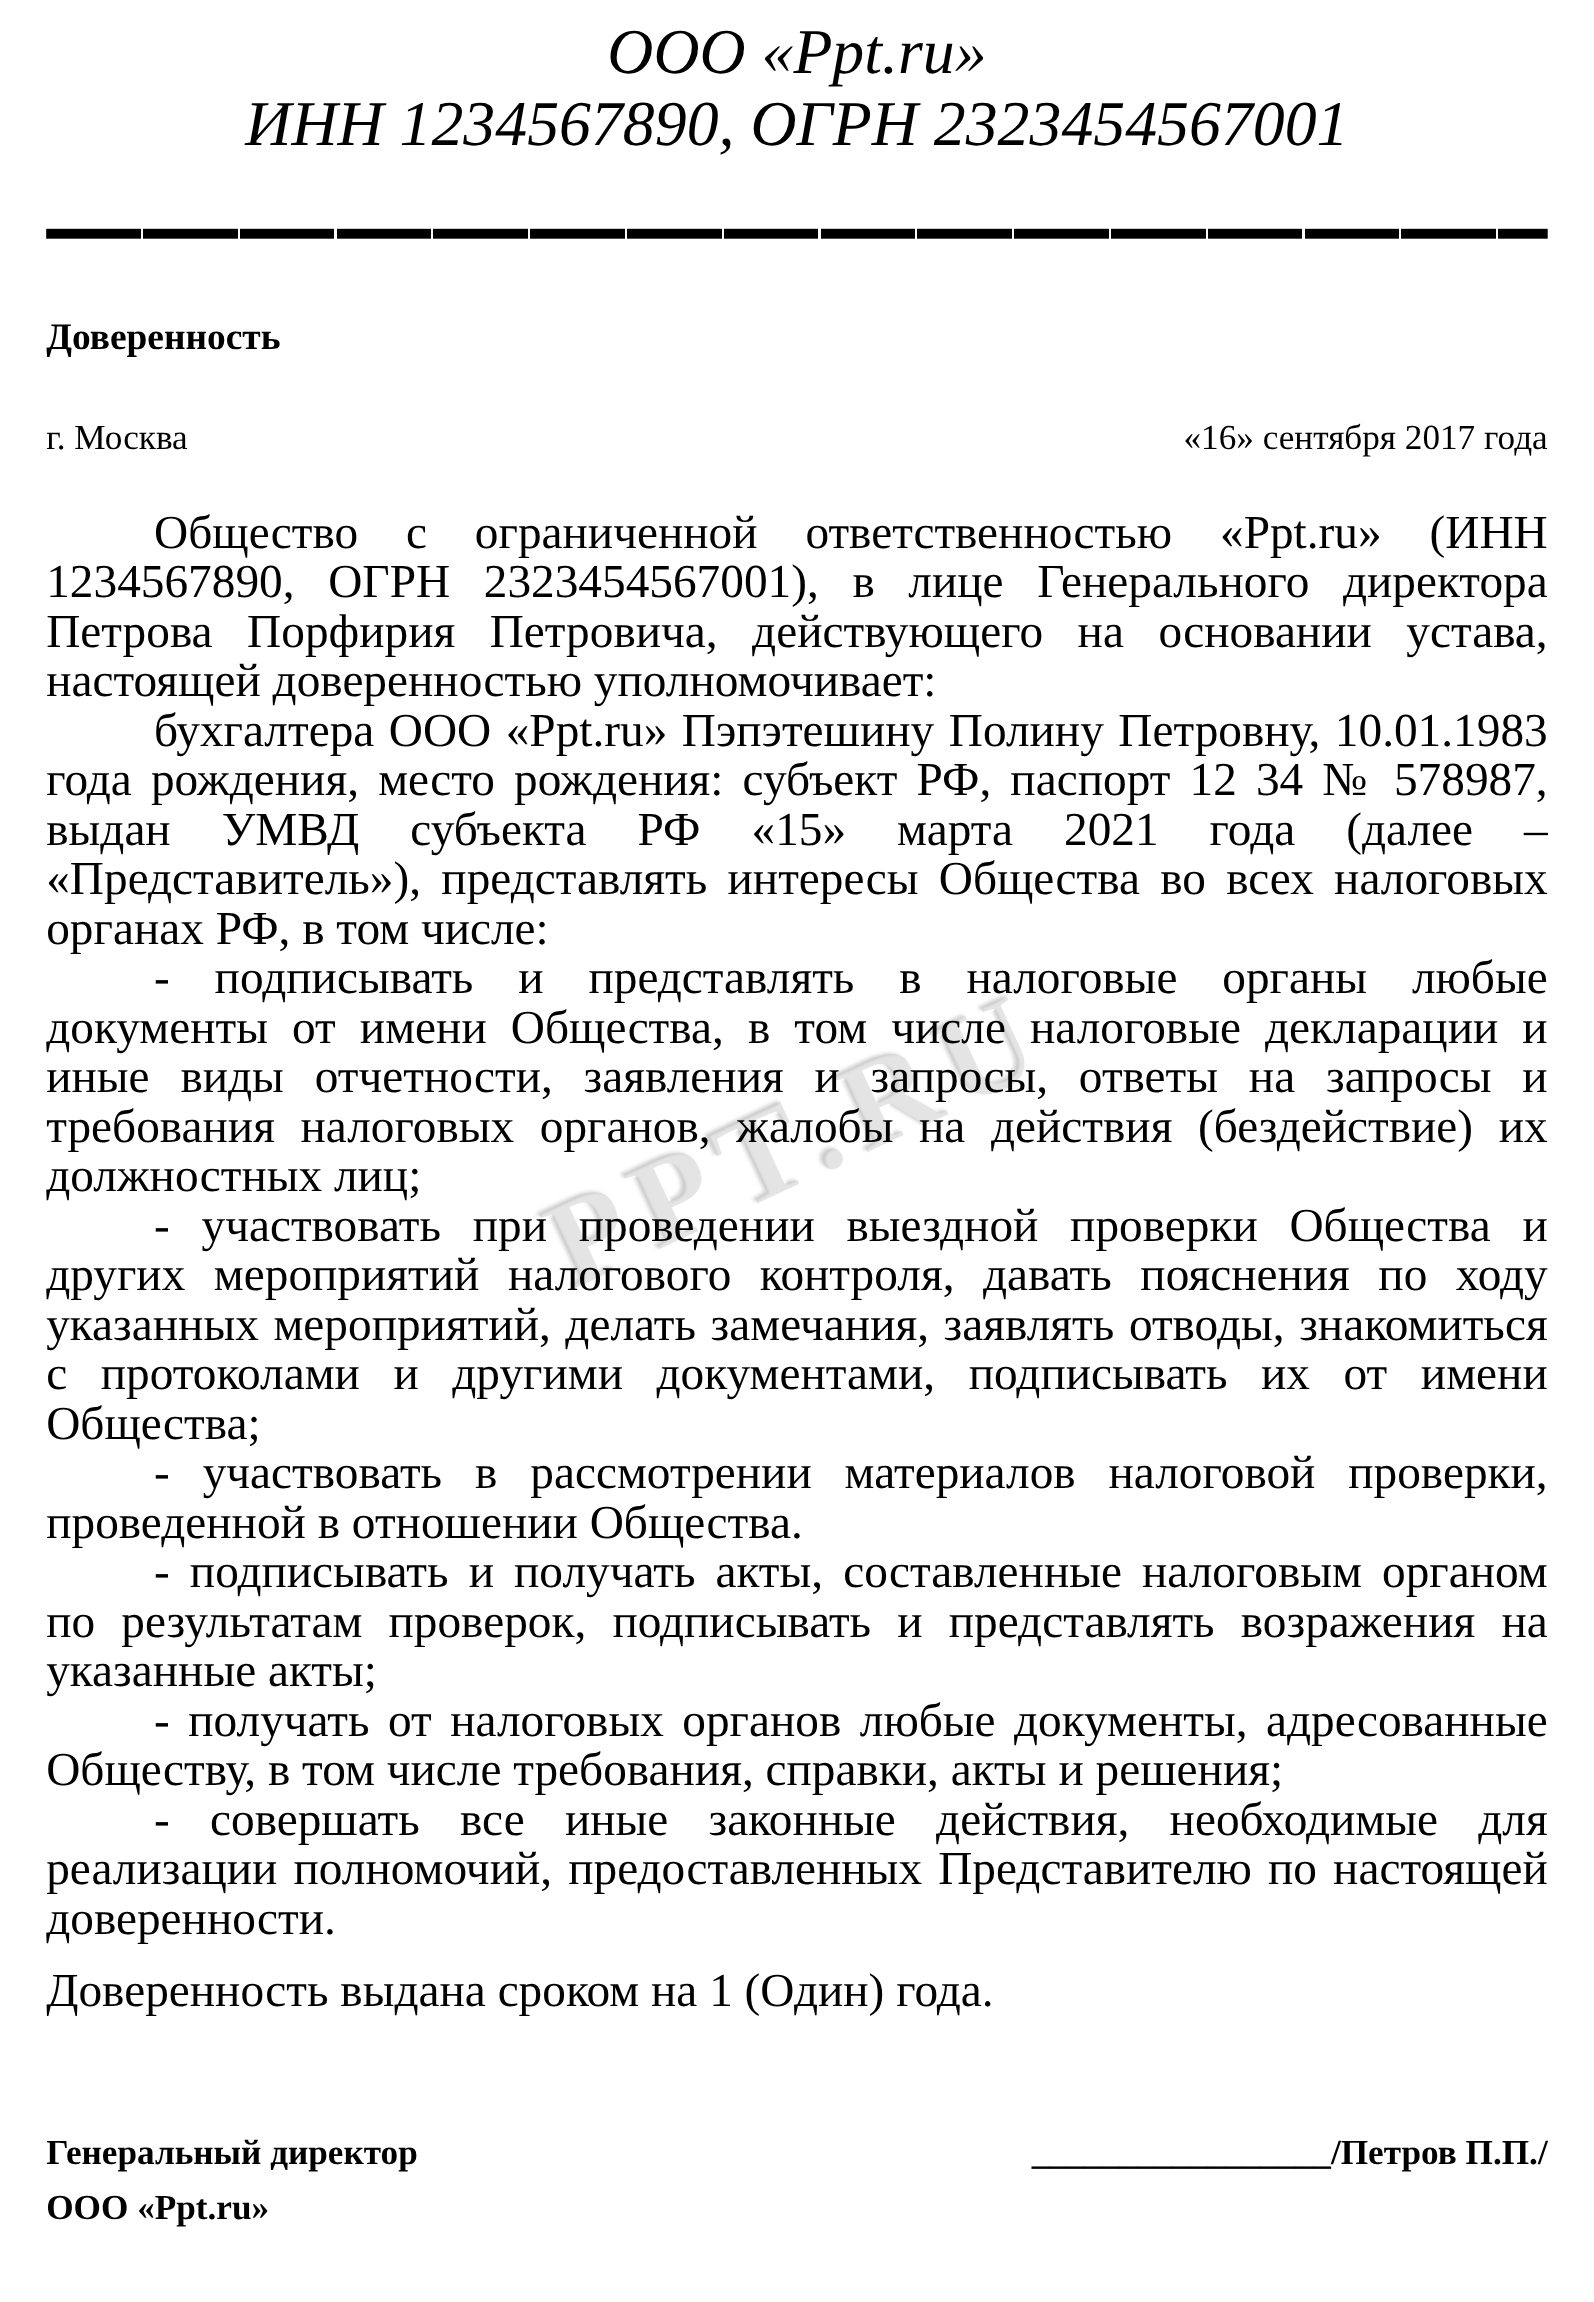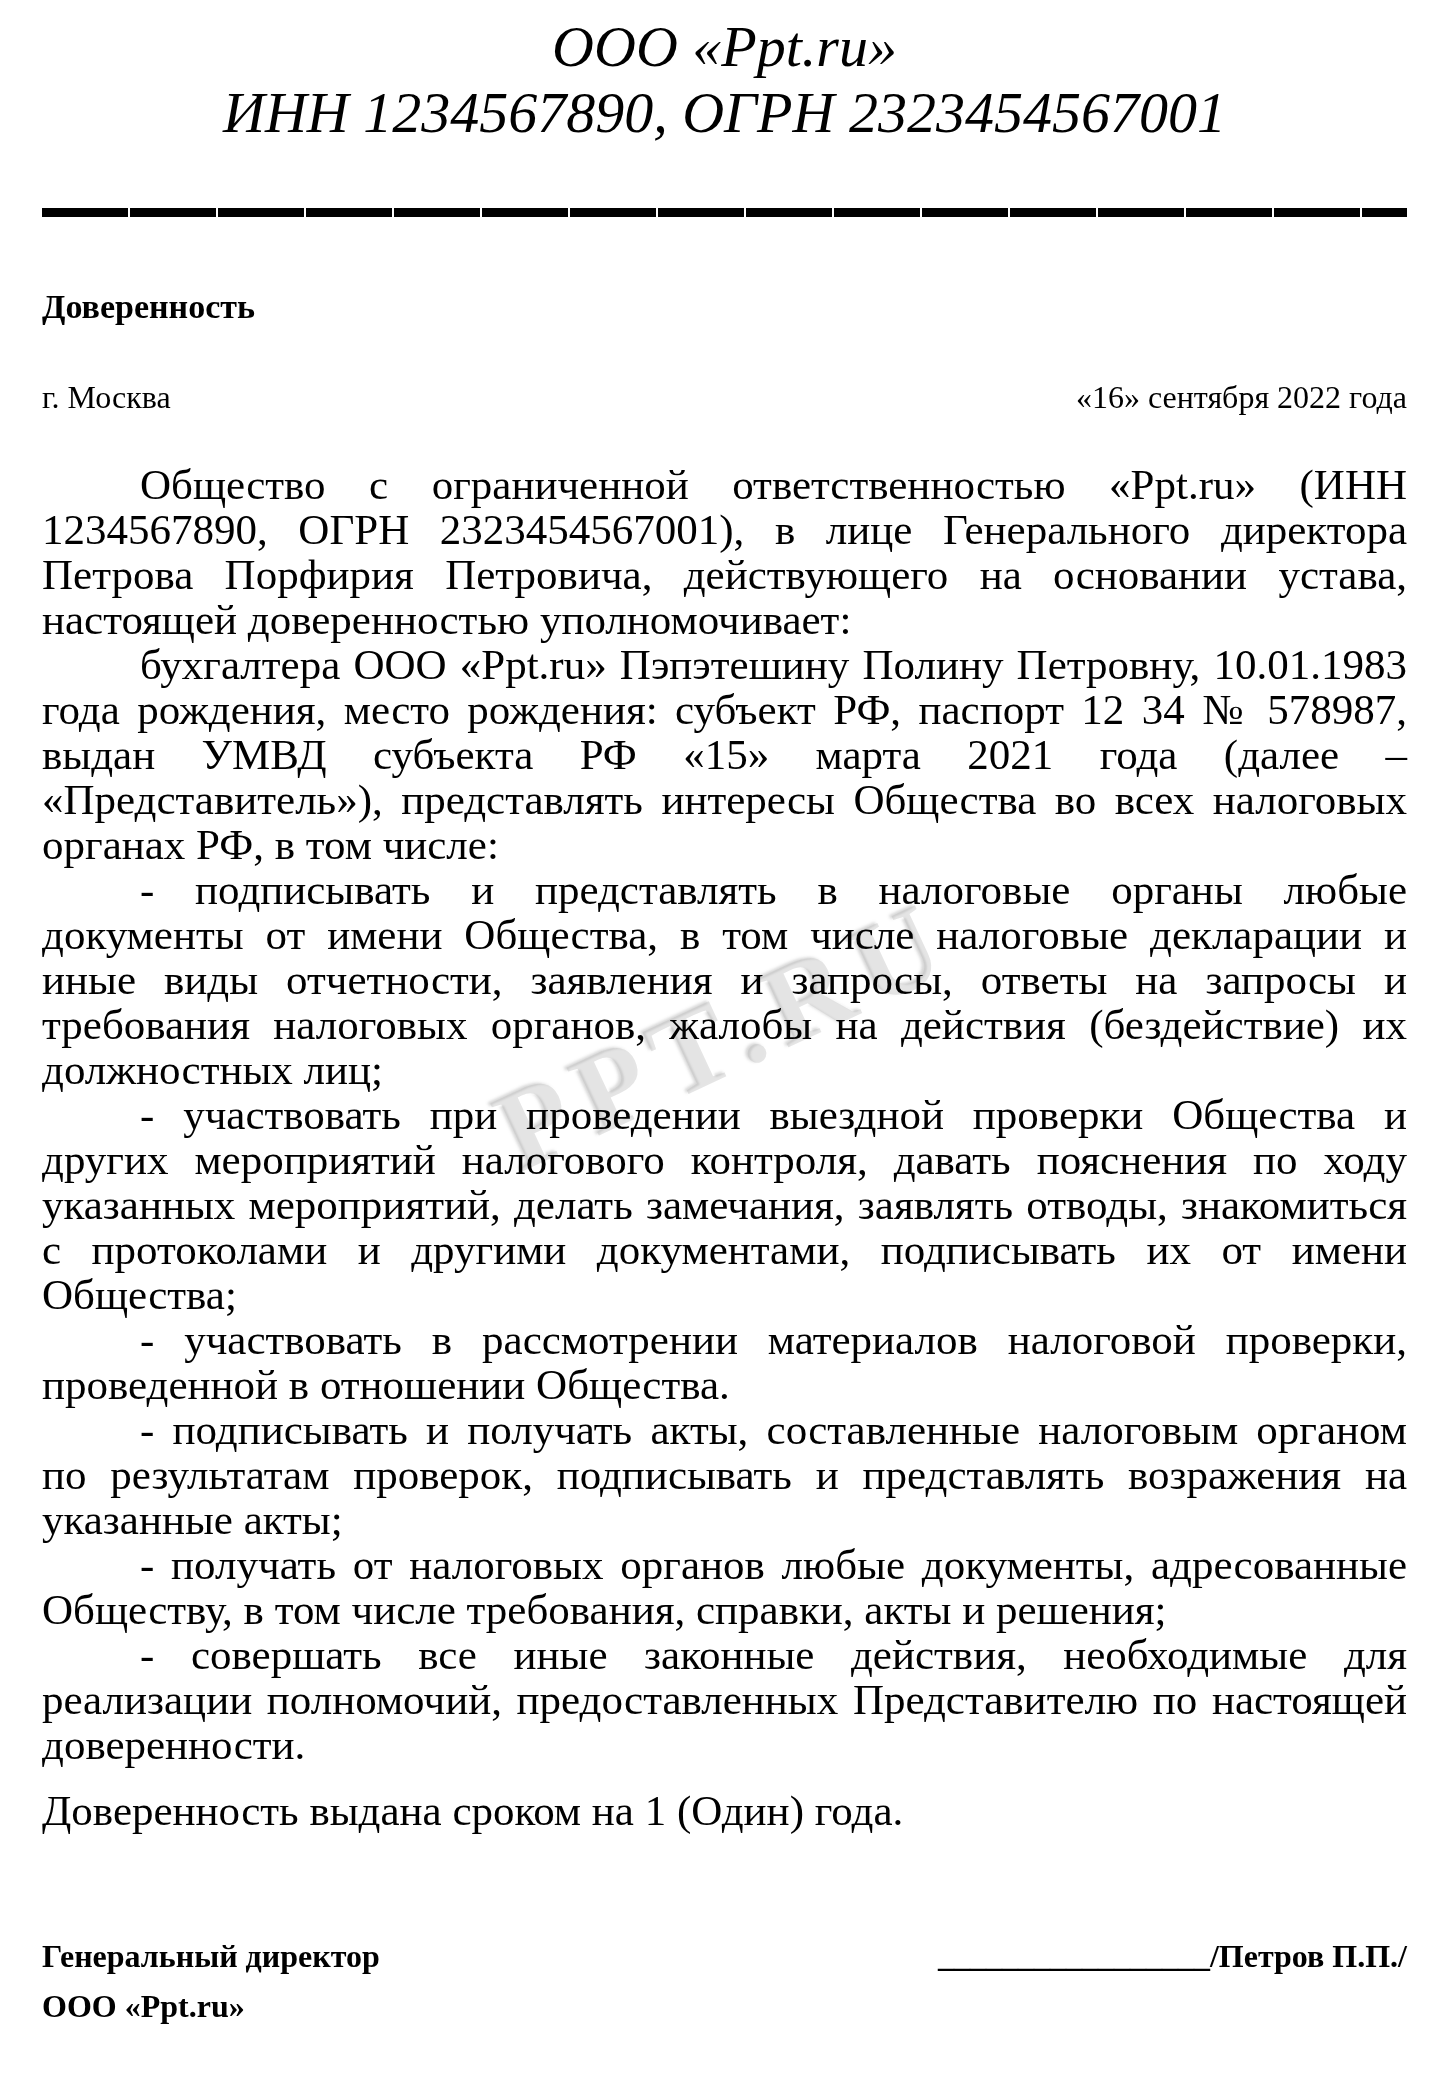--- a/index.html
+++ b/index.html
@@ -116,21 +116,21 @@
       <div>ООО «Ppt.ru»</div>
       <div>ИНН 1234567890, ОГРН 2323454567001</div>
     </div>
 
     <div class="separator"></div>
 
     <h1 class="doc-title">Доверенность</h1>
 
     <div class="date-row">
       <span>г. Москва</span>
-      <span>«16» сентября 2022 года</span>
+      <span>«16» сентября 2017 года</span>
     </div>
 
     <div class="body-block">
       <p class="body-par indent">Общество с ограниченной ответственностью «Ppt.ru» (ИНН 1234567890, ОГРН 2323454567001), в лице Генерального директора Петрова Порфирия Петровича, действующего на основании устава, настоящей доверенностью уполномочивает:</p>
       <p class="body-par indent">бухгалтера ООО «Ppt.ru» Пэпэтешину Полину Петровну, 10.01.1983 года рождения, место рождения: субъект РФ, паспорт 12 34 № 578987, выдан УМВД субъекта РФ «15» марта 2021 года (далее – «Представитель»), представлять интересы Общества во всех налоговых органах РФ, в том числе:</p>
       <p class="body-par indent">- подписывать и представлять в налоговые органы любые документы от имени Общества, в том числе налоговые декларации и иные виды отчетности, заявления и запросы, ответы на запросы и требования налоговых органов, жалобы на действия (бездействие) их должностных лиц;</p>
       <p class="body-par indent">- участвовать при проведении выездной проверки Общества и других мероприятий налогового контроля, давать пояснения по ходу указанных мероприятий, делать замечания, заявлять отводы, знакомиться с протоколами и другими документами, подписывать их от имени Общества;</p>
       <p class="body-par indent">- участвовать в рассмотрении материалов налоговой проверки, проведенной в отношении Общества.</p>
       <p class="body-par indent">- подписывать и получать акты, составленные налоговым органом по результатам проверок, подписывать и представлять возражения на указанные акты;</p>
       <p class="body-par indent">- получать от налоговых органов любые документы, адресованные Обществу, в том числе требования, справки, акты и решения;</p>

